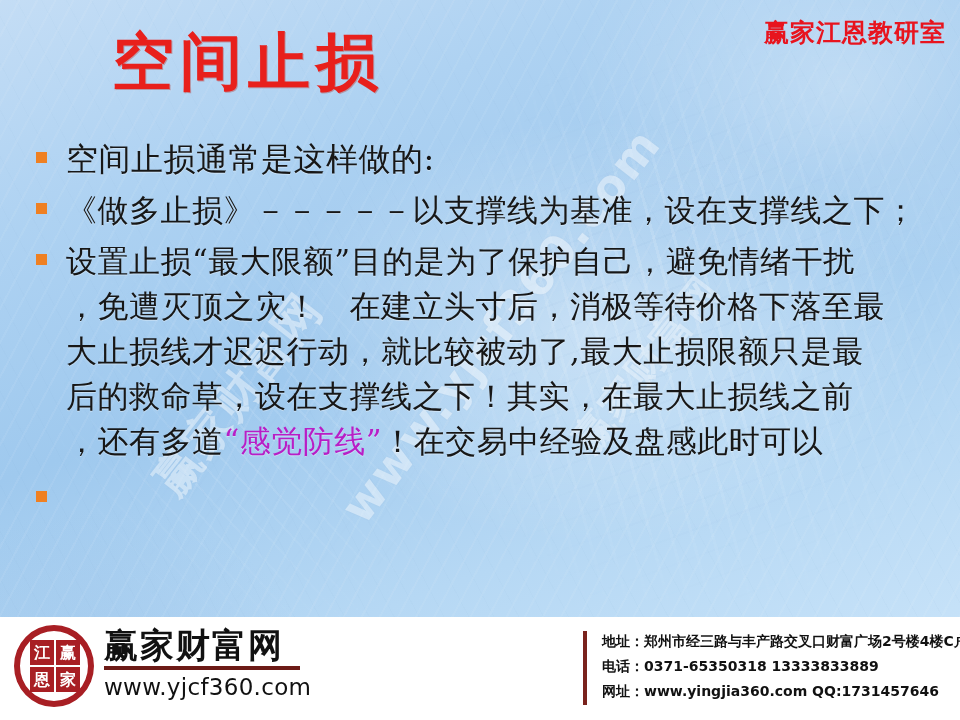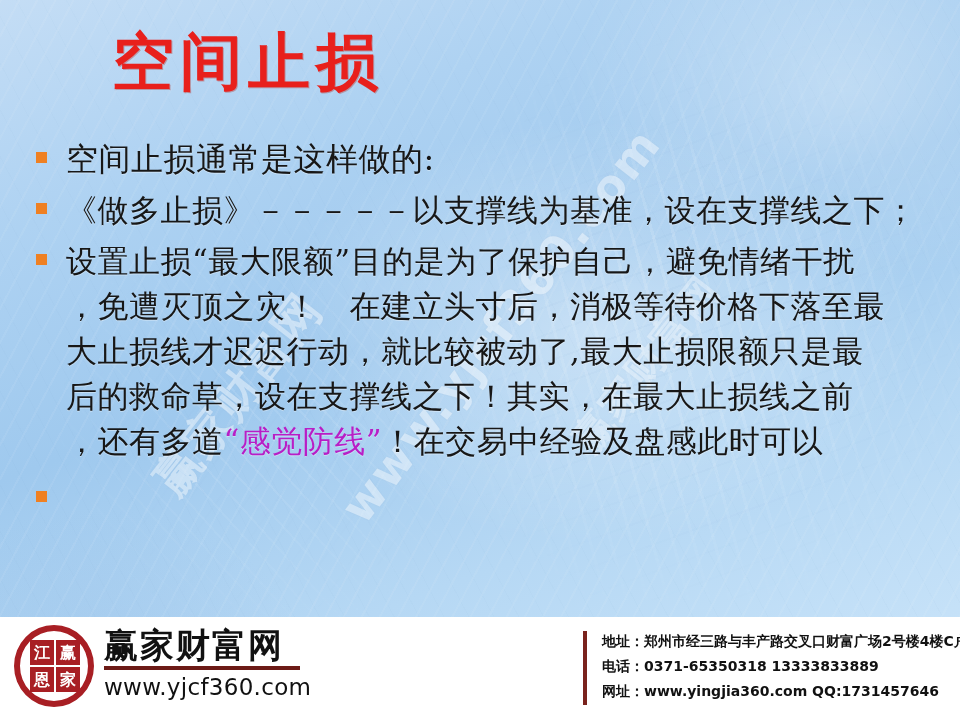--- a/index.html
+++ b/index.html
@@ -144,20 +144,21 @@
   <div class="tex"></div>
   <div class="tex2"></div>
   <div class="tex3"></div>
 
   <div class="wm-wrap">
     <div class="wm wm-a">赢家财富网</div>
     <div class="wm wm-b">www.yjcf360.com</div>
     <div class="wm wm-c">赢家财富网</div>
   </div>
 
+  <div class="brand">赢家江恩教研室</div>
 
   <div class="title">空间止损</div>
 
   <div class="body-block">
 
     <div class="row">
       <div class="bullet"></div>
       <div class="line big">空间止损通常是这样做的:</div>
     </div>
 

